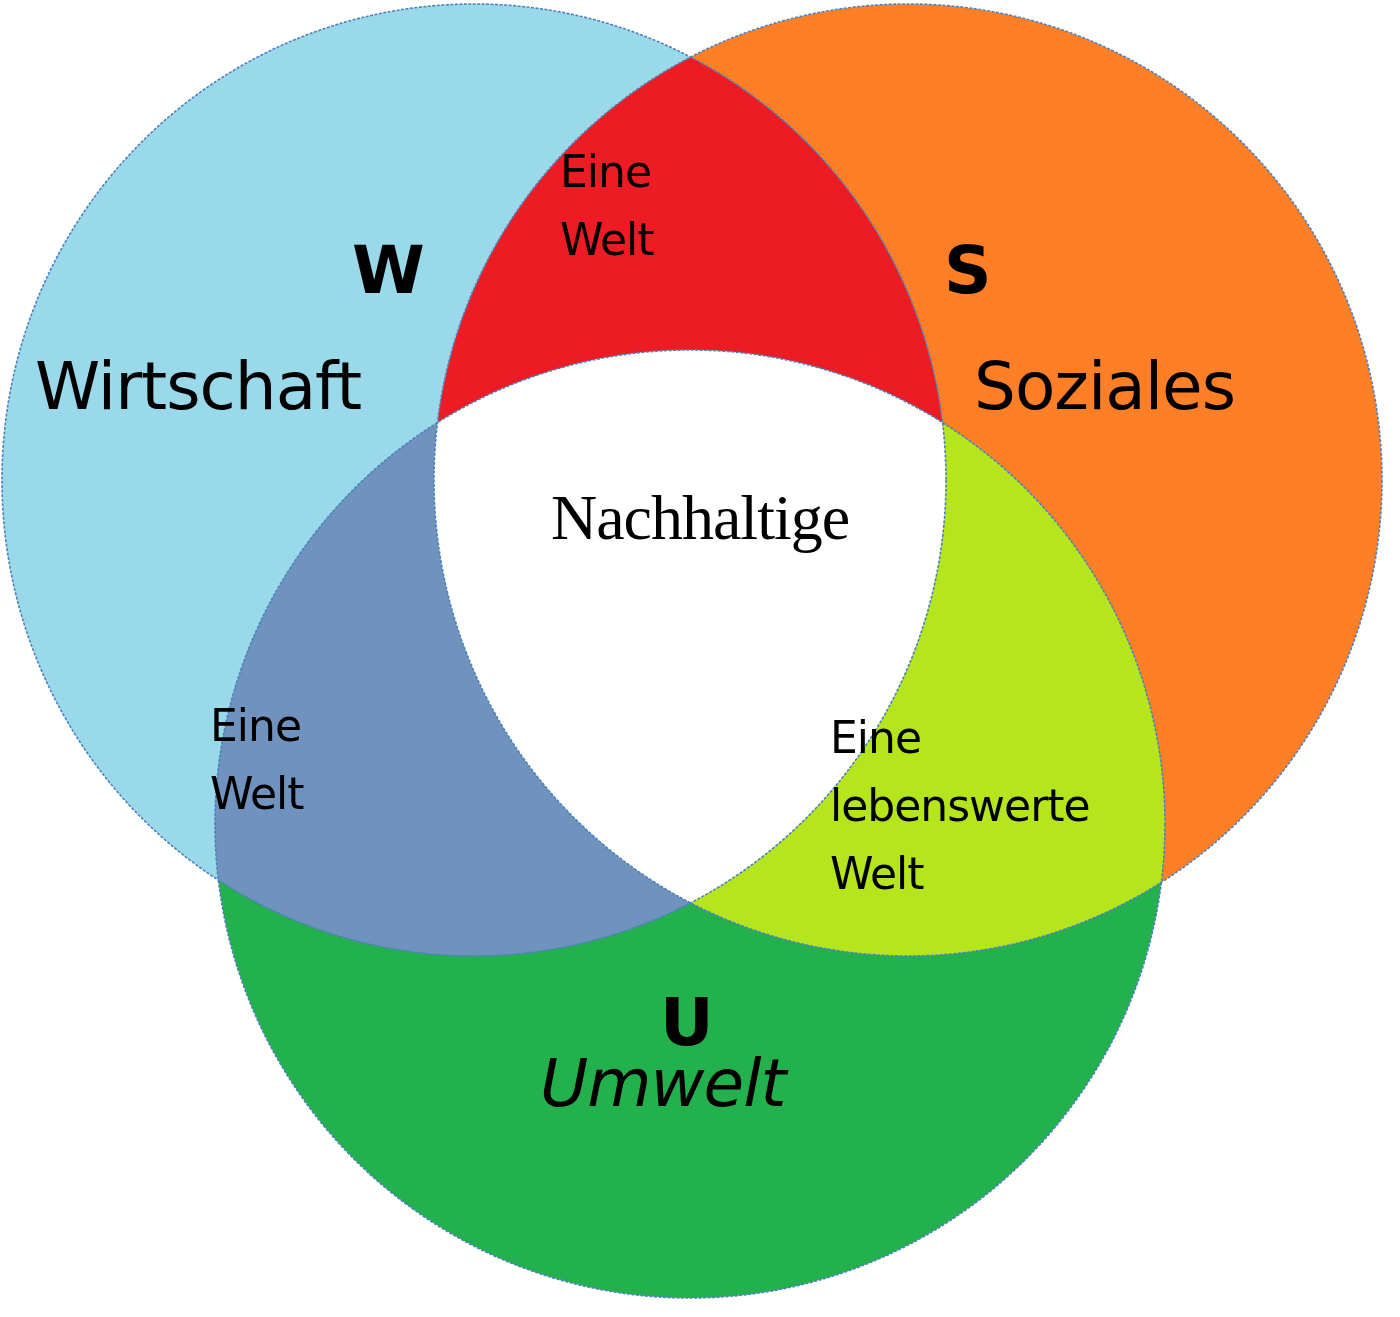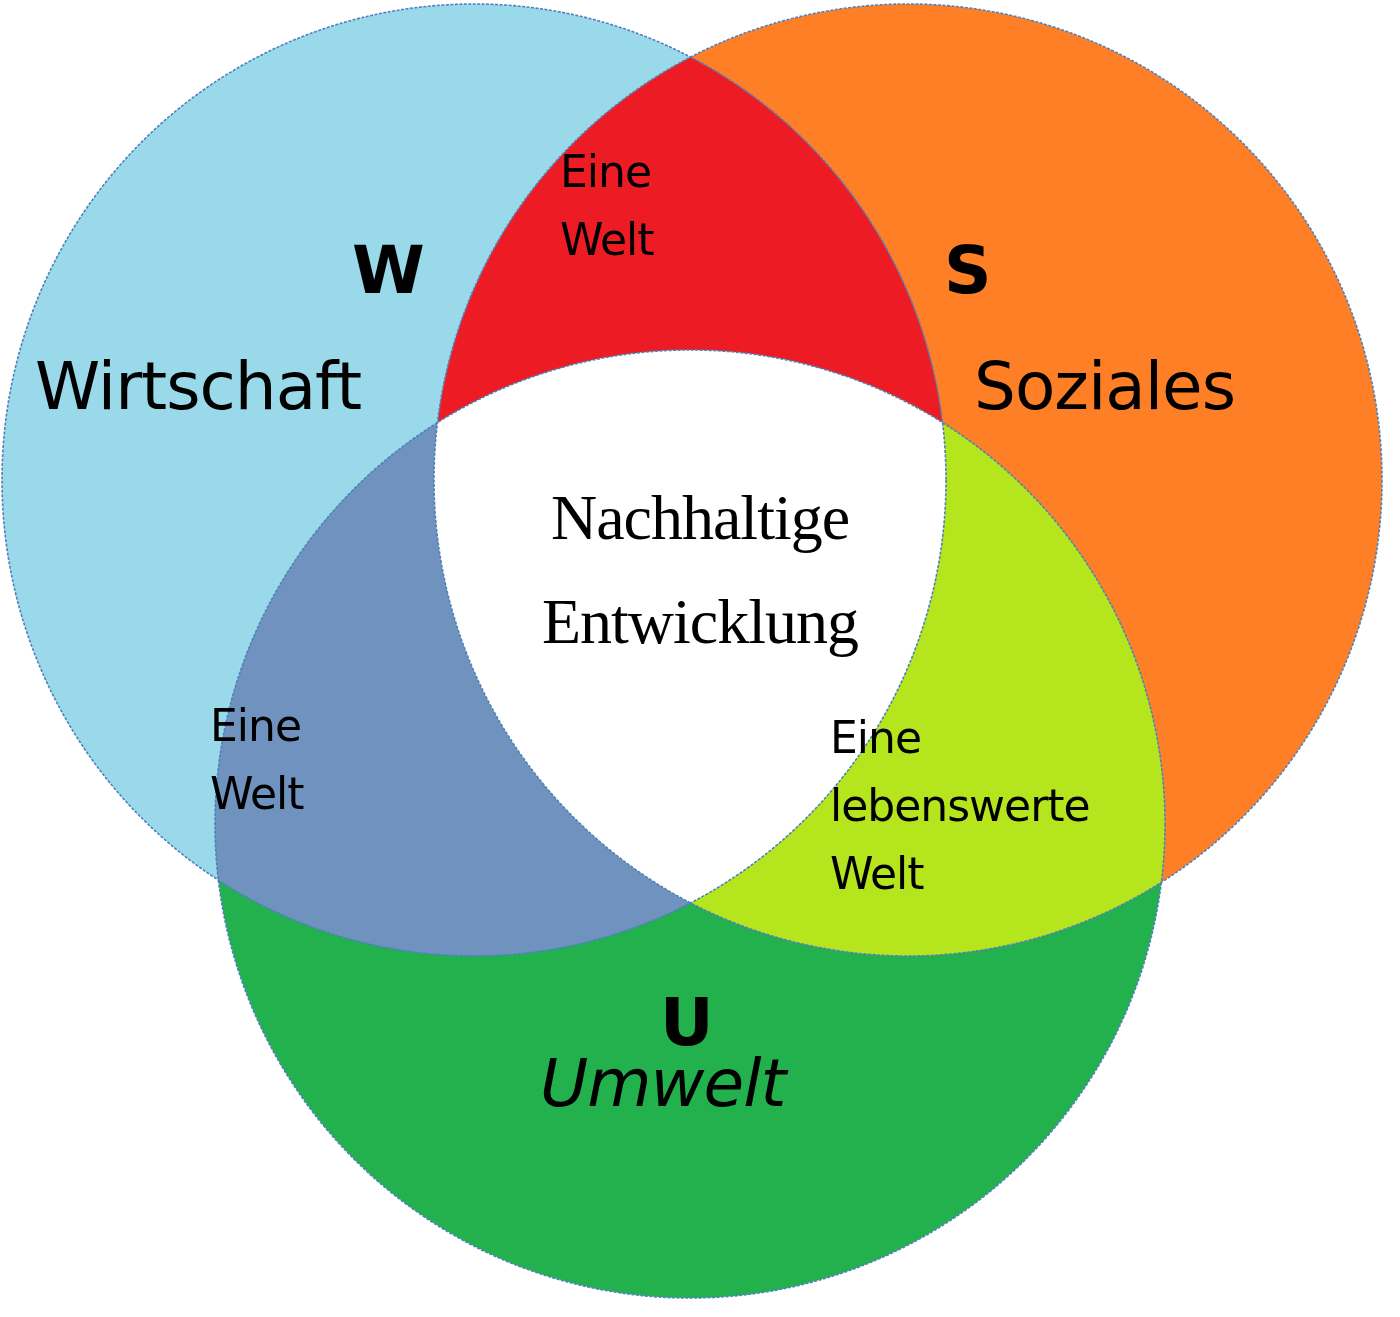--- a/index.html
+++ b/index.html
@@ -74,14 +74,13 @@
 </div>
 
 <div class="lbl small" style="left:830px; top:704px; width:330px;">
   <div>Eine</div>
   <div>lebenswerte</div>
   <div>Welt</div>
 </div>
 
 <div class="lbl center" style="left:450px; top:466px; width:500px;font-family:Liberation Serif, serif;">
   <div>Nachhaltige</div>
-  <div>Entwicklung</div>
 </div>
 
 </body></html>

